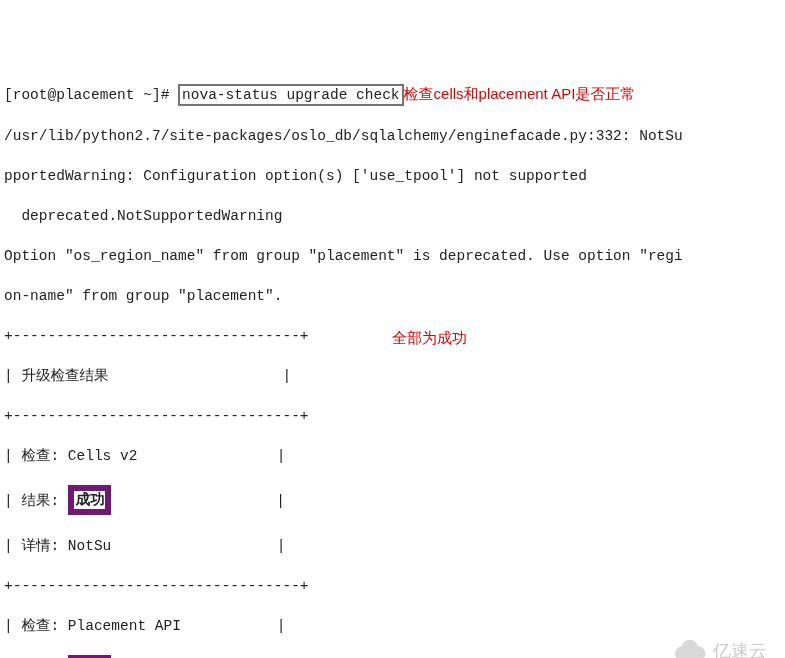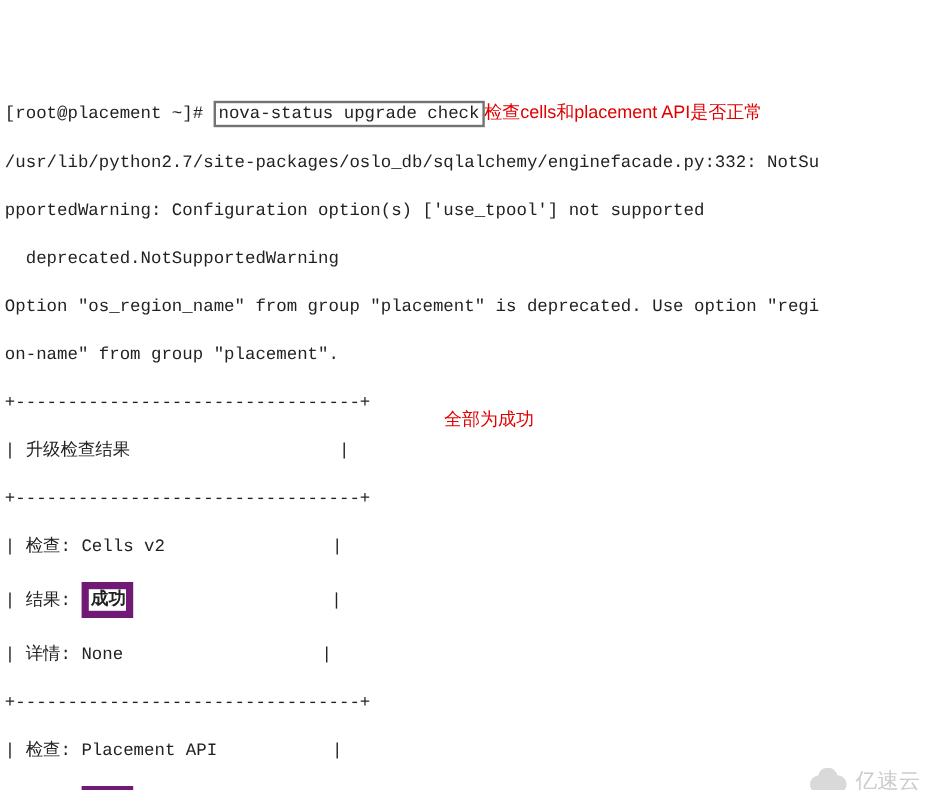--- a/index.html
+++ b/index.html
@@ -35,23 +35,22 @@
       color: #e00000;
       font-family: "Microsoft YaHei", sans-serif;
       font-size: 15px;
       margin-top: 30px;
     }
     .red-note-side {
       color: #e00000;
       font-family: "Microsoft YaHei", sans-serif;
       font-size: 15px;
       position: absolute;
-      left: 370px;
+      left: 392px;
       top: 328px;
-      margin-top: 12px;
     }
     .watermark {
       position: absolute;
       right: 18px;
       top: 640px;
       color: #cccccc;
       font-family: "Microsoft YaHei", sans-serif;
       font-size: 18px;
       display: flex;
       align-items: center;
@@ -71,21 +70,21 @@
 <span class="line">/usr/lib/python2.7/site-packages/oslo_db/sqlalchemy/enginefacade.py:332: NotSu</span>
 <span class="line">pportedWarning: Configuration option(s) ['use_tpool'] not supported</span>
 <span class="line">  deprecated.NotSupportedWarning</span>
 <span class="line">Option "os_region_name" from group "placement" is deprecated. Use option "regi</span>
 <span class="line">on-name" from group "placement".</span>
 <span class="line">+---------------------------------+</span>
 <span class="line">| 升级检查结果                    |</span>
 <span class="line">+---------------------------------+</span>
 <span class="line">| <span>检查</span>: <span>Cells v2</span><span>               </span> |</span>
 <span class="line">| <span>结果</span>: <span class="redbox-success"><span>成功</span></span>                   |</span>
-<span class="line">| <span>详情</span>: <span>None</span>                   |</span>
+<span class="line">| <span>详情</span>: <span>NotSu</span>                   |</span>
 <span class="line">+---------------------------------+</span>
 <span class="line">| <span>检查</span>: <span>Placement API</span><span>          </span> |</span>
 <span class="line">| <span>结果</span>: <span class="redbox-success"><span>成功</span></span>                   |</span>
 
 
 
 
 
 
 

